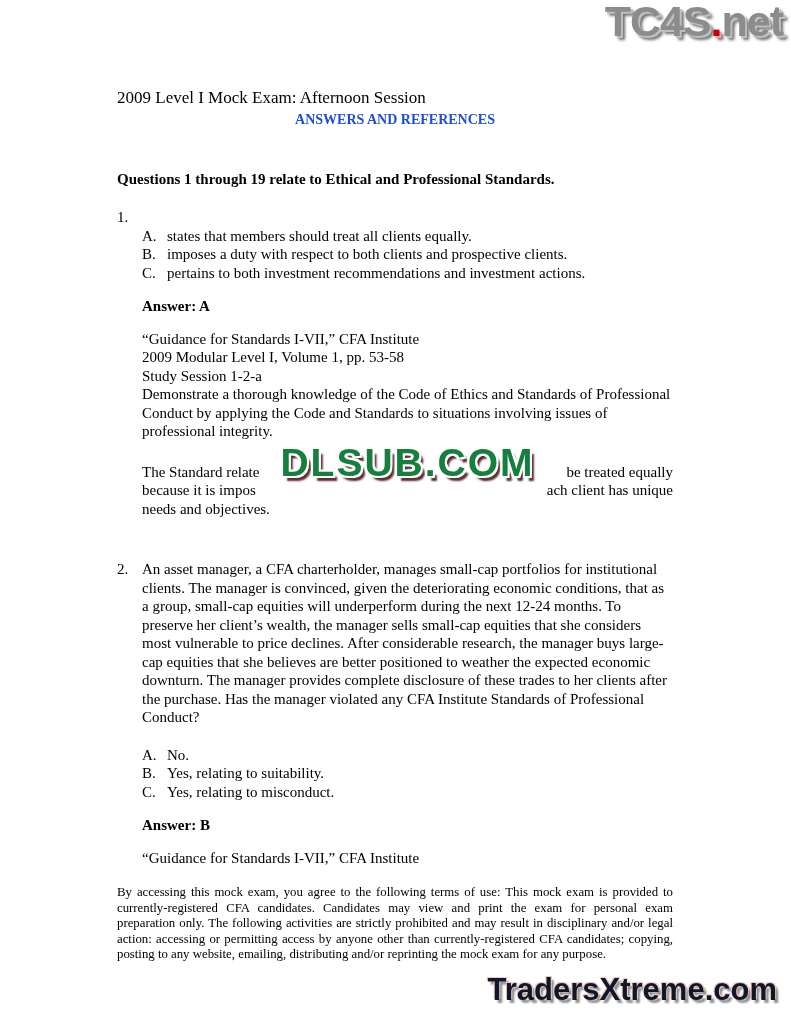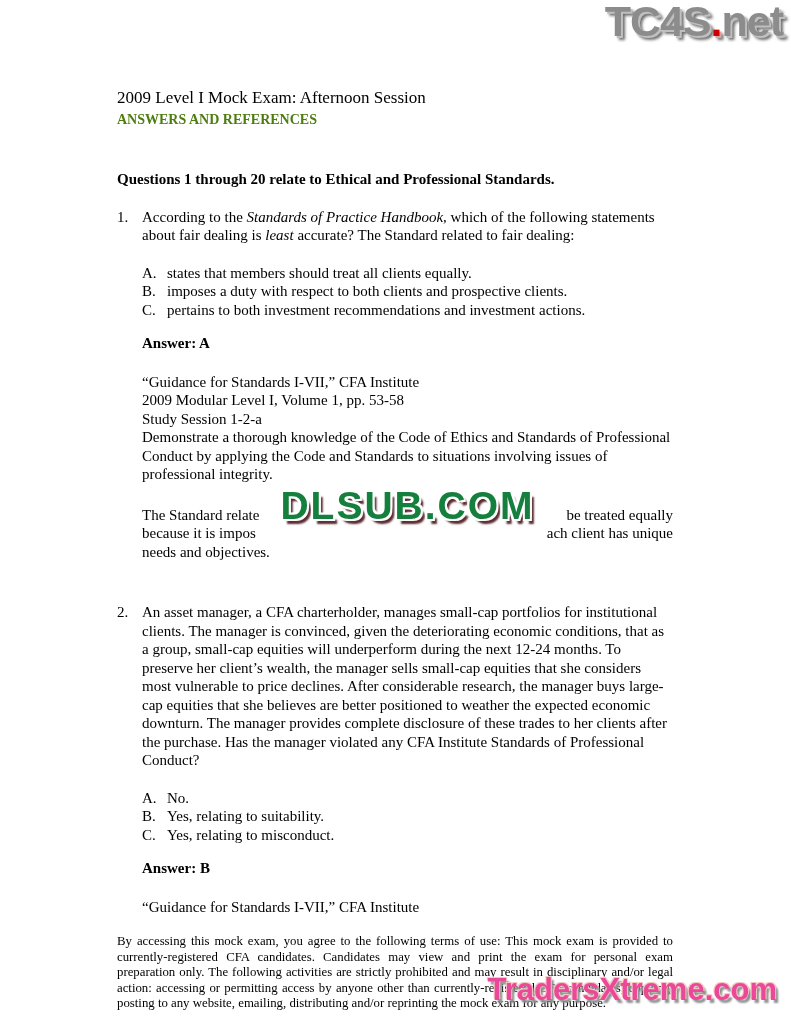--- a/index.html
+++ b/index.html
@@ -3,32 +3,32 @@
 <meta charset="utf-8">
 <style>
   html,body{margin:0;padding:0;}
   body{
     width:791px;height:1024px;background:#ffffff;position:relative;
     font-family:"Liberation Serif","DejaVu Serif",serif;color:#000;
     overflow:hidden;
   }
   .content{position:absolute;left:117px;top:88px;width:556px;font-size:15px;line-height:18.5px;}
   .page-title{font-size:17px;font-weight:normal;line-height:20px;}
-  .subtitle{font-size:14px;font-weight:bold;color:#4d7c0f;margin-top:3px;line-height:17px;}
+  .subtitle{font-size:14px;font-weight:bold;color:#1d4ed8;margin-top:3px;line-height:17px;text-align:center;}
   .section-heading{font-weight:bold;margin-top:42px;}
   .question{display:flex;margin-top:19px;}
   .question.q2{margin-top:42px;}
   .q-num{width:25px;flex:0 0 25px;}
   .q-body{flex:1;}
   .stem i{font-style:italic;}
   .options{margin-top:19px;}
   .opt-row{display:flex;}
   .opt-letter{width:25px;flex:0 0 25px;}
   .answer-label{font-weight:bold;margin-top:15px;}
-  .ref-block{margin-top:20px;}
+  .ref-block{margin-top:14px;}
   .expl{margin-top:22px;position:relative;}
   .split{display:flex;justify-content:space-between;align-items:center;}
   .footer-terms{
     margin-top:18px;font-size:12.8px;line-height:15.6px;text-align:justify;
   }
   
   .wm-top{
     position:absolute;top:-2px;right:8px;
     font-family:"Liberation Sans","DejaVu Sans",sans-serif;font-weight:bold;
     font-size:43px;letter-spacing:-1px;color:#8c8c8c;
@@ -41,42 +41,41 @@
     font-family:"Liberation Sans","DejaVu Sans",sans-serif;font-weight:bold;
     font-size:39px;letter-spacing:2px;color:#15803d;white-space:nowrap;
     text-shadow:
       -2px -2px 0 #ffffff, 2px -2px 0 #ffffff, -2px 2px 0 #ffffff, 2px 2px 0 #ffffff,
       4px 5px 2px rgba(60,5,10,0.85);
     z-index:5;
   }
   .wm-bottom{
     position:absolute;top:972px;right:14px;
     font-family:"Liberation Sans","DejaVu Sans",sans-serif;font-weight:bold;
-    font-size:31px;color:#ec4899;white-space:nowrap;
+    font-size:31px;color:#0f172a;white-space:nowrap;
     text-shadow:
       -1px -1px 0 #f3c9c2, 1px -1px 0 #f3c9c2,
       3px 3px 2px #8f8f8f;
   }
 </style>
 </head>
 <body>
 
 <div class="wm-top"><span>TC4S</span><span class="red-dot">.</span><span>net</span></div>
 
 <div class="content">
 
   <div class="page-title">2009 Level I Mock Exam: Afternoon Session</div>
   <div class="subtitle">ANSWERS AND REFERENCES</div>
 
-  <div class="section-heading">Questions 1 through 20 relate to Ethical and Professional Standards.</div>
+  <div class="section-heading">Questions 1 through 19 relate to Ethical and Professional Standards.</div>
 
   <div class="question">
     <div class="q-num">1.</div>
     <div class="q-body">
-      <div class="stem"><span>According to the </span><i>Standards of Practice Handbook</i><span>, which of the following statements about fair dealing is </span><i>least</i><span> accurate?  The Standard related to fair dealing:</span></div>
 
       <div class="options">
         <div class="opt-row">
           <span class="opt-letter">A.</span>
           <span class="opt-text">states that members should treat all clients equally.</span>
         </div>
         <div class="opt-row">
           <span class="opt-letter">B.</span>
           <span class="opt-text">imposes a duty with respect to both clients and prospective clients.</span>
         </div>

